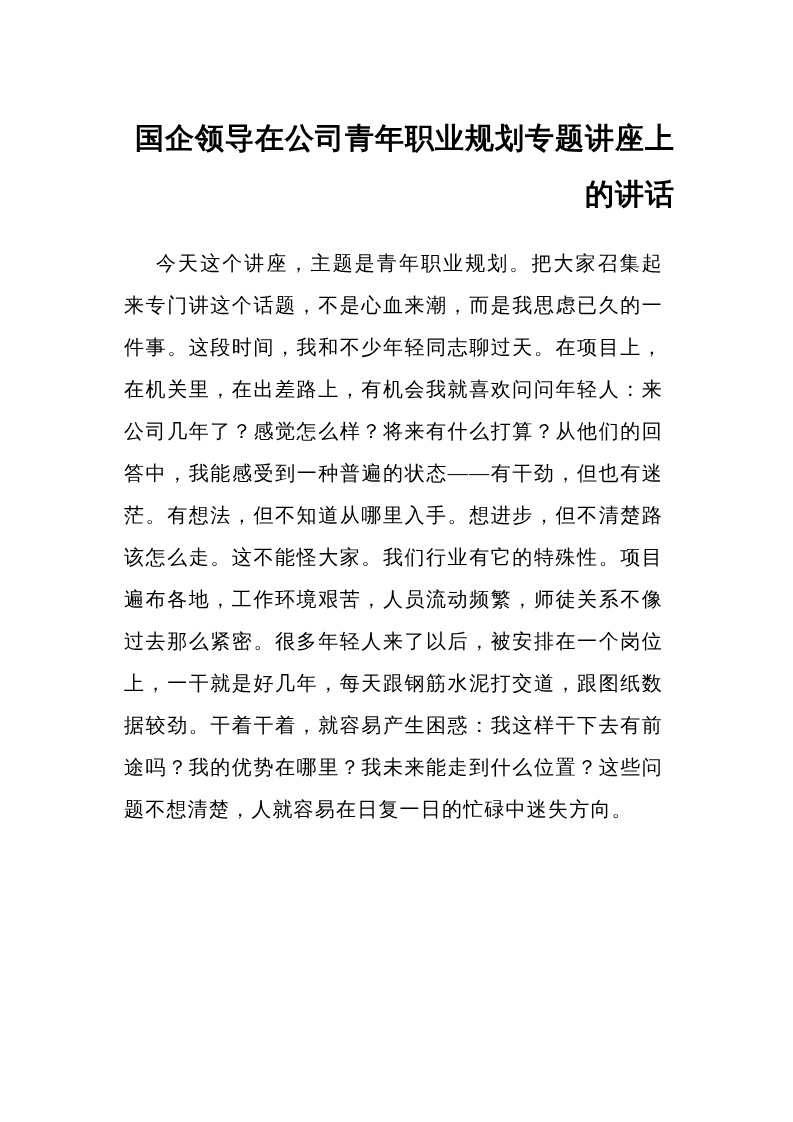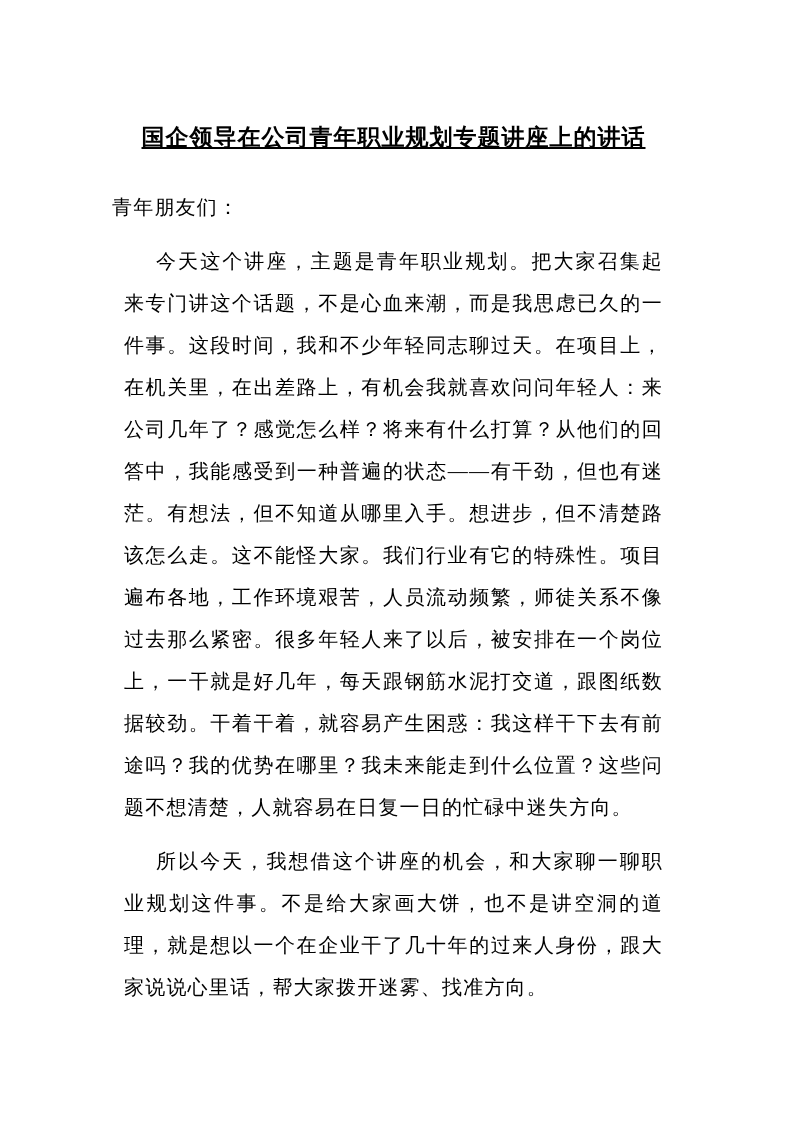--- a/index.html
+++ b/index.html
@@ -12,27 +12,26 @@
     width: 793px;
     height: 1122px;
     background: #ffffff;
     box-sizing: border-box;
     padding: 110px 118px 0 112px;
     font-family: "Liberation Serif", "DejaVu Serif", serif;
     color: #000000;
     overflow: hidden;
   }
   .doc-title {
-    font-size: 23px;
+    font-size: 29px;
     font-weight: bold;
     line-height: 56px;
-    text-align: center;
+    text-align: right;
     letter-spacing: 1px;
     margin: 0;
-    text-decoration: underline;
   }
   .doc-body {
     margin-top: 20px;
     font-size: 20px;
     line-height: 42px;
     letter-spacing: 1.2px;
     text-align: justify;
     text-justify: inter-character;
   }
   .salutation {
@@ -44,19 +43,17 @@
     text-indent: 32px;
   }
 </style>
 </head>
 <body>
 
 <div class="page">
   <h1 class="doc-title">国企领导在公司青年职业规划专题讲座上的讲话</h1>
 
   <div class="doc-body">
-    <p class="salutation">青年朋友们：</p>
 
     <p class="para">今天这个讲座，主题是青年职业规划。把大家召集起来专门讲这个话题，不是心血来潮，而是我思虑已久的一件事。这段时间，我和不少年轻同志聊过天。在项目上，在机关里，在出差路上，有机会我就喜欢问问年轻人：来公司几年了？感觉怎么样？将来有什么打算？从他们的回答中，我能感受到一种普遍的状态——有干劲，但也有迷茫。有想法，但不知道从哪里入手。想进步，但不清楚路该怎么走。这不能怪大家。我们行业有它的特殊性。项目遍布各地，工作环境艰苦，人员流动频繁，师徒关系不像过去那么紧密。很多年轻人来了以后，被安排在一个岗位上，一干就是好几年，每天跟钢筋水泥打交道，跟图纸数据较劲。干着干着，就容易产生困惑：我这样干下去有前途吗？我的优势在哪里？我未来能走到什么位置？这些问题不想清楚，人就容易在日复一日的忙碌中迷失方向。</p>
 
-    <p class="para">所以今天，我想借这个讲座的机会，和大家聊一聊职业规划这件事。不是给大家画大饼，也不是讲空洞的道理，就是想以一个在企业干了几十年的过来人身份，跟大家说说心里话，帮大家拨开迷雾、找准方向。</p>
   </div>
 </div>
 
 </body></html>

